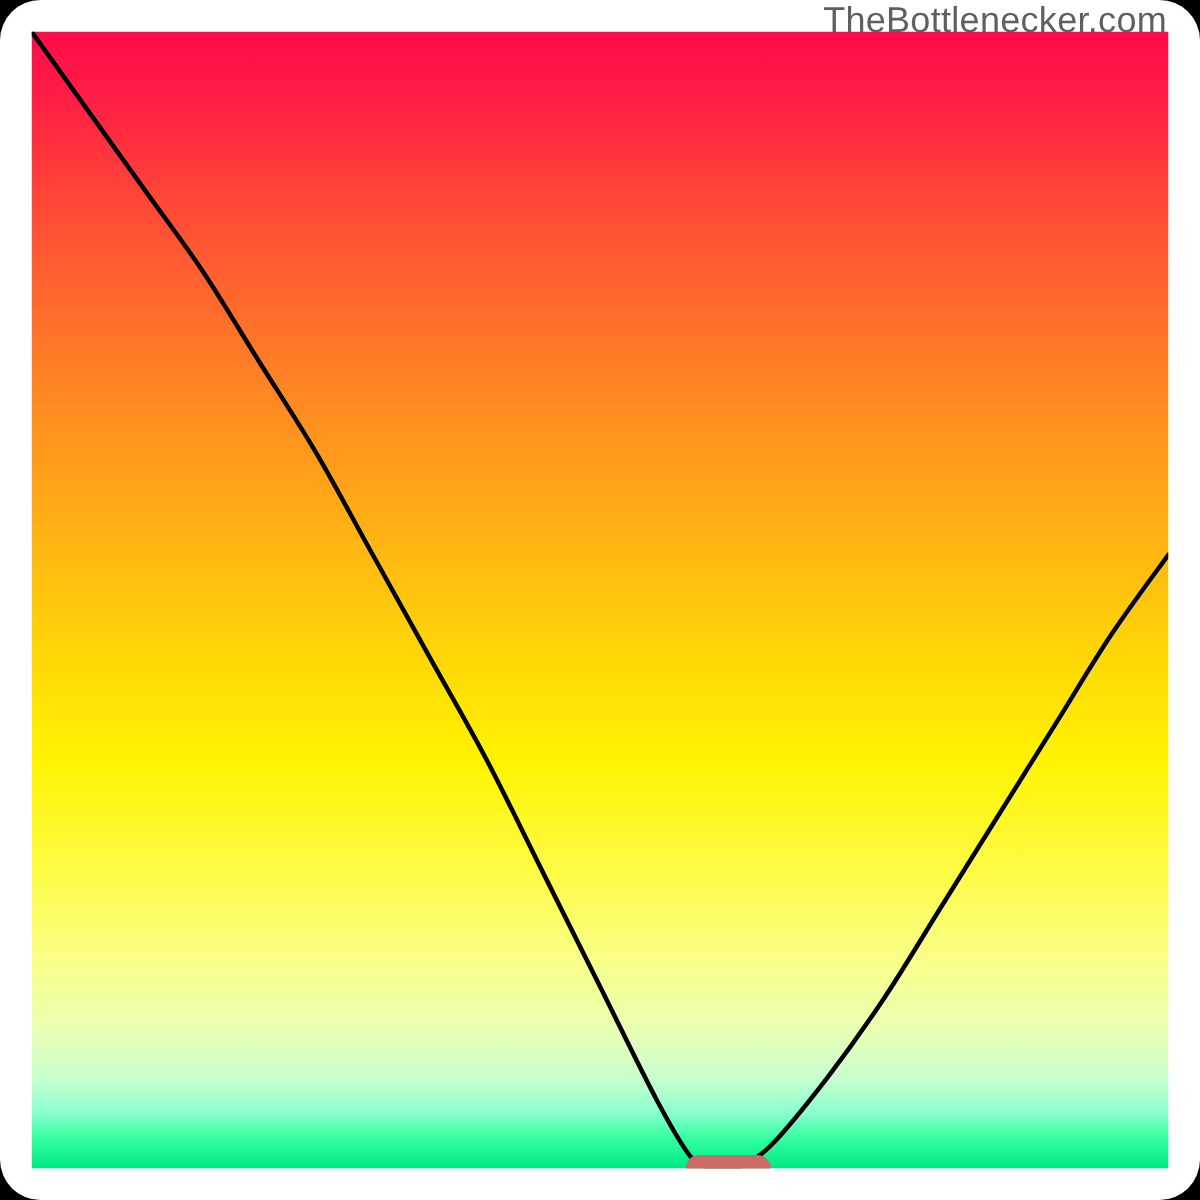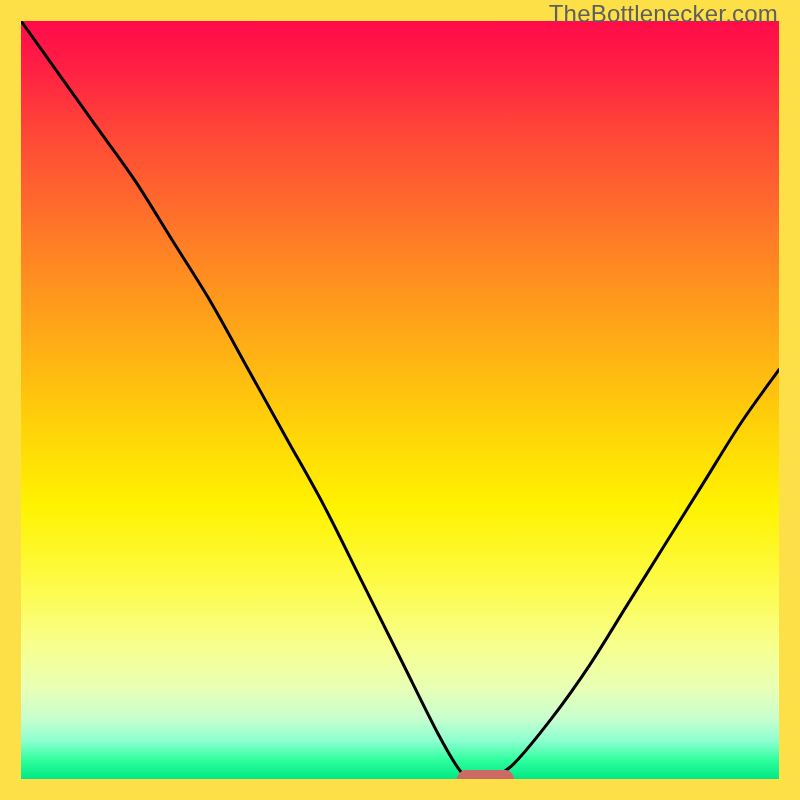--- a/index.html
+++ b/index.html
@@ -8,21 +8,22 @@
     width: 800px;
     height: 800px;
     background: #000;
     font-family: Arial, Helvetica, sans-serif;
     overflow: hidden;
   }
   .frame {
     position: relative;
     width: 800px;
     height: 800px;
-    background: #fde047;
+    background: #ffffff;
+    border-radius: 27px;
   }
   .plot {
     position: absolute;
     left: 21px;
     top: 21px;
     width: 758px;
     height: 758px;
     overflow: hidden;
   }
   .gradient {

